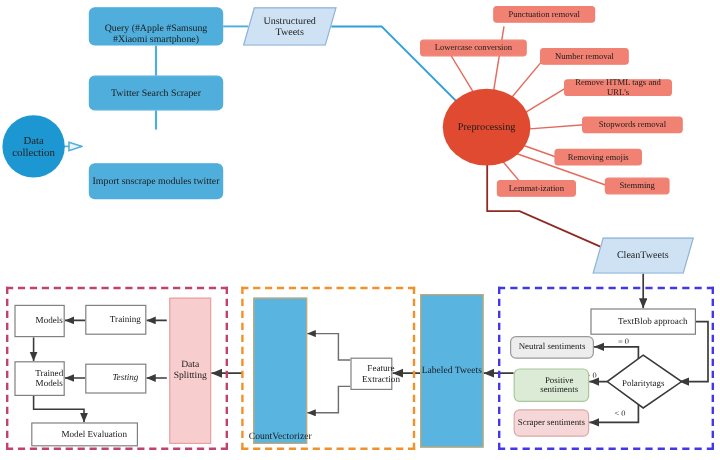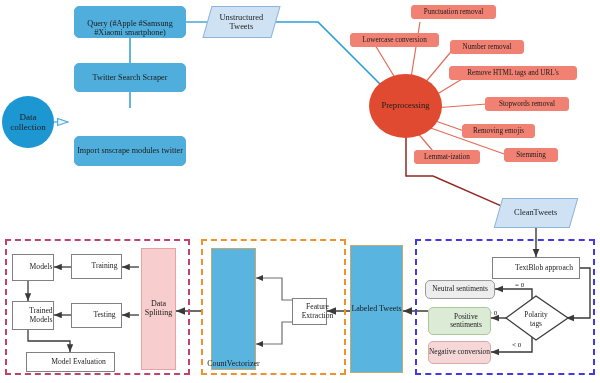--- a/index.html
+++ b/index.html
@@ -38,21 +38,21 @@
   .pink-box{background:#F8CDCD;border:1px solid #E5A3A3;color:#1b1b1b;font-size:8px;}
   .cyan-box{background:#59B4E0;border:1px solid #C8A96A;color:#1b1b1b;font-size:8px;}
   .cv-box{background:#59B4E0;border:1px solid #C8A96A;color:#1b1b1b;font-size:8px;}
   .rounded-grey{background:#EDEDED;border:1px solid #9A9A9A;border-radius:5px;
                 color:#1b1b1b;font-size:7.4px;}
   .rounded-green{background:#DCEBD6;border:1px solid #A8C79B;border-radius:5px;
                  color:#1b1b1b;font-size:7.4px;}
   .rounded-red{background:#F6D7D7;border:1px solid #DCA9A9;border-radius:5px;
                color:#1b1b1b;font-size:7.4px;}
   .diamond-label{position:absolute;color:#1b1b1b;font-size:7.4px;text-align:center;
-                 display:flex;flex-direction:column;align-items:center;justify-content:center;}
+                 display:flex;flex-direction:row;align-items:center;justify-content:center;}
   .edge-label{position:absolute;font-size:7px;color:#1b1b1b;}
 </style>
 </head>
 <body>
 
 <div id="root">
 
   <svg id="wires" viewBox="0 0 600 383">
     <defs>
       <marker id="ah" markerWidth="7" markerHeight="7" refX="6" refY="2.5" orient="auto" markerUnits="strokeWidth">
@@ -149,21 +149,21 @@
   </div>
 
   <div class="node red-tag" style="left:350px;top:33px;width:89px;height:14px;">
     <span>Lowercase conversion</span>
   </div>
 
   <div class="node red-tag" style="left:450px;top:40px;width:74px;height:14px;">
     <span>Number removal</span>
   </div>
 
-  <div class="node red-tag" style="left:449px;top:66px;width:128px;height:14px;">
+  <div class="node red-tag" style="left:470px;top:66px;width:90px;height:14px;">
     <span>Remove HTML tags and URL's</span>
   </div>
 
   <div class="node red-tag" style="left:485px;top:97px;width:84px;height:14px;">
     <span>Stopwords removal</span>
   </div>
 
   <div class="node red-tag" style="left:462px;top:124px;width:73px;height:14px;">
     <span>Removing emojis</span>
   </div>
@@ -199,21 +199,21 @@
 
   <div class="node rounded-grey" style="left:425px;top:280px;width:70px;height:19px;">
     <span>Neutral sentiments</span>
   </div>
 
   <div class="node rounded-green" style="left:428px;top:307px;width:63px;height:28px;padding-left:13px;">
     <span>Positive sentiments</span>
   </div>
 
   <div class="node rounded-red" style="left:428px;top:341px;width:63px;height:23px;">
-    <span>Negative conversion</span>
+    <span>Scraper sentiments</span>
   </div>
 
   <div class="node cyan-box" style="left:350px;top:245px;width:53px;height:128px;">
     <span>Labeled Tweets</span>
   </div>
 
   <div class="node plain-box" style="left:292px;top:298px;width:35px;height:27px;">
     <span>Feature Extraction</span>
   </div>
 
@@ -222,21 +222,21 @@
   </div>
 
   <div class="node pink-box" style="left:141px;top:248px;width:35px;height:122px;">
     <span>Data Splitting</span>
   </div>
 
   <div class="node plain-box" style="left:71px;top:254px;width:51px;height:25px;">
     <span>Training</span>
   </div>
 
-  <div class="node plain-box" style="left:71px;top:303px;width:51px;height:25px;">
+  <div class="node plain-box" style="left:71px;top:303px;width:51px;height:25px;font-style:italic;">
     <span>Testing</span>
   </div>
 
   <div class="node plain-box" style="left:12px;top:254px;width:42px;height:27px;">
     <span>Models</span>
   </div>
 
   <div class="node plain-box" style="left:12px;top:301px;width:42px;height:29px;">
     <span>Trained Models</span>
   </div>

